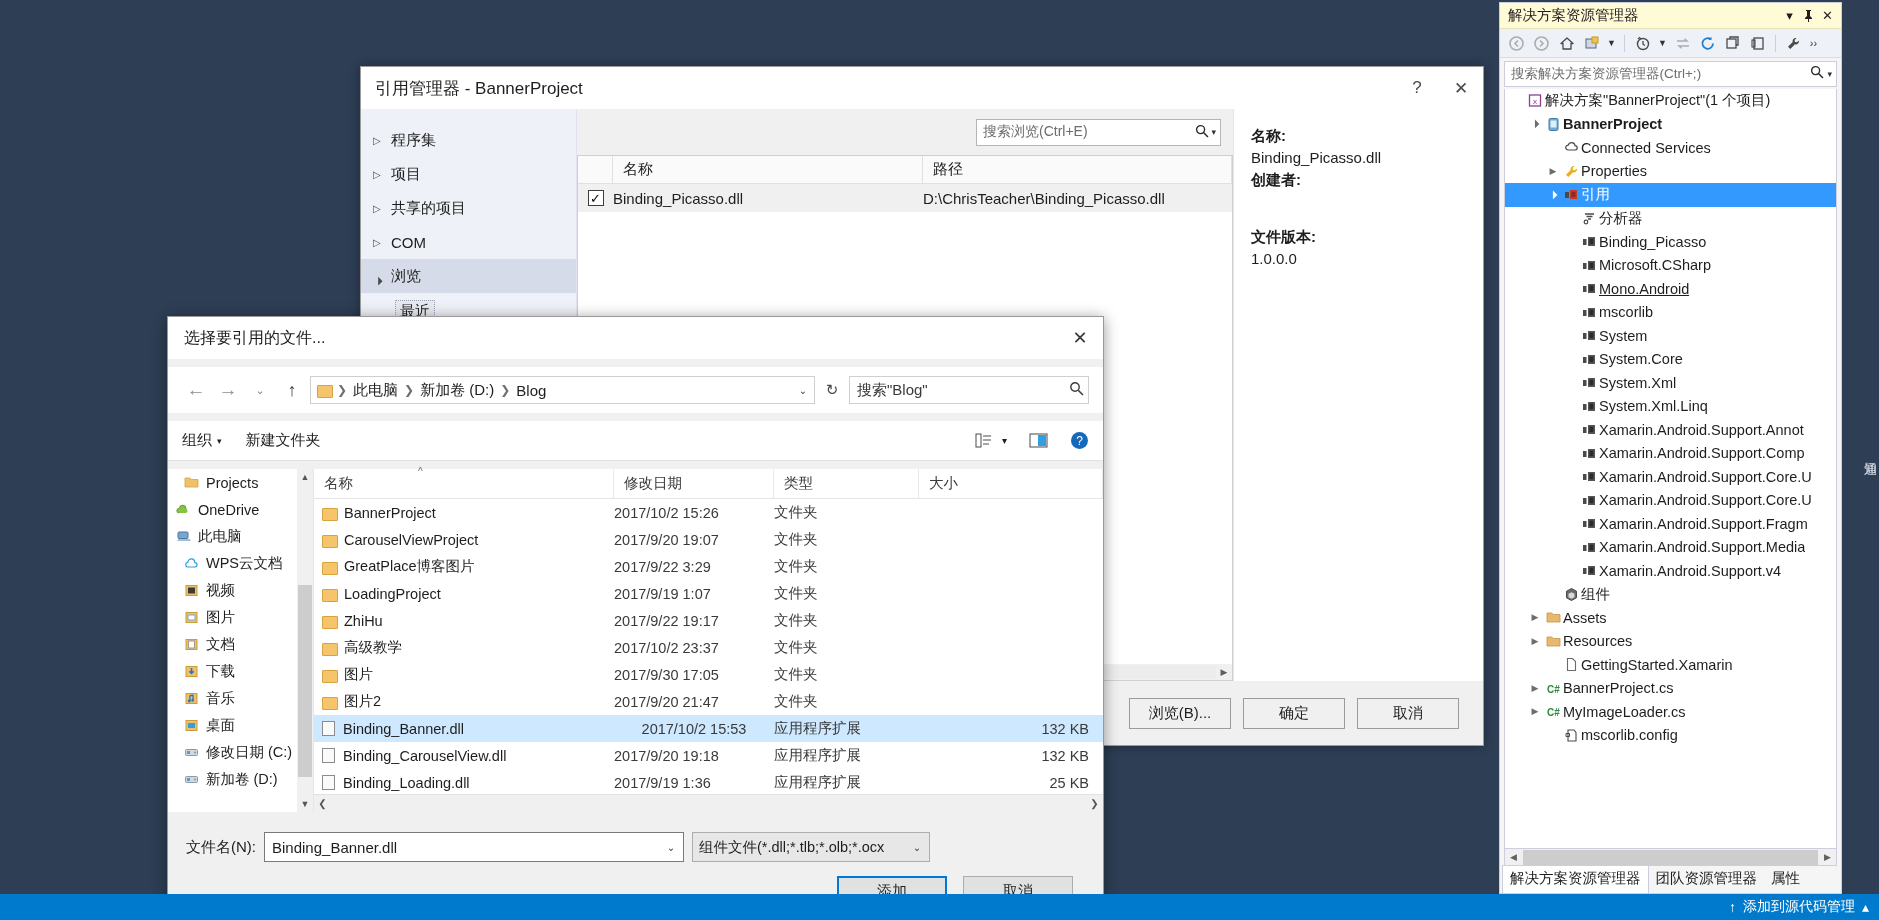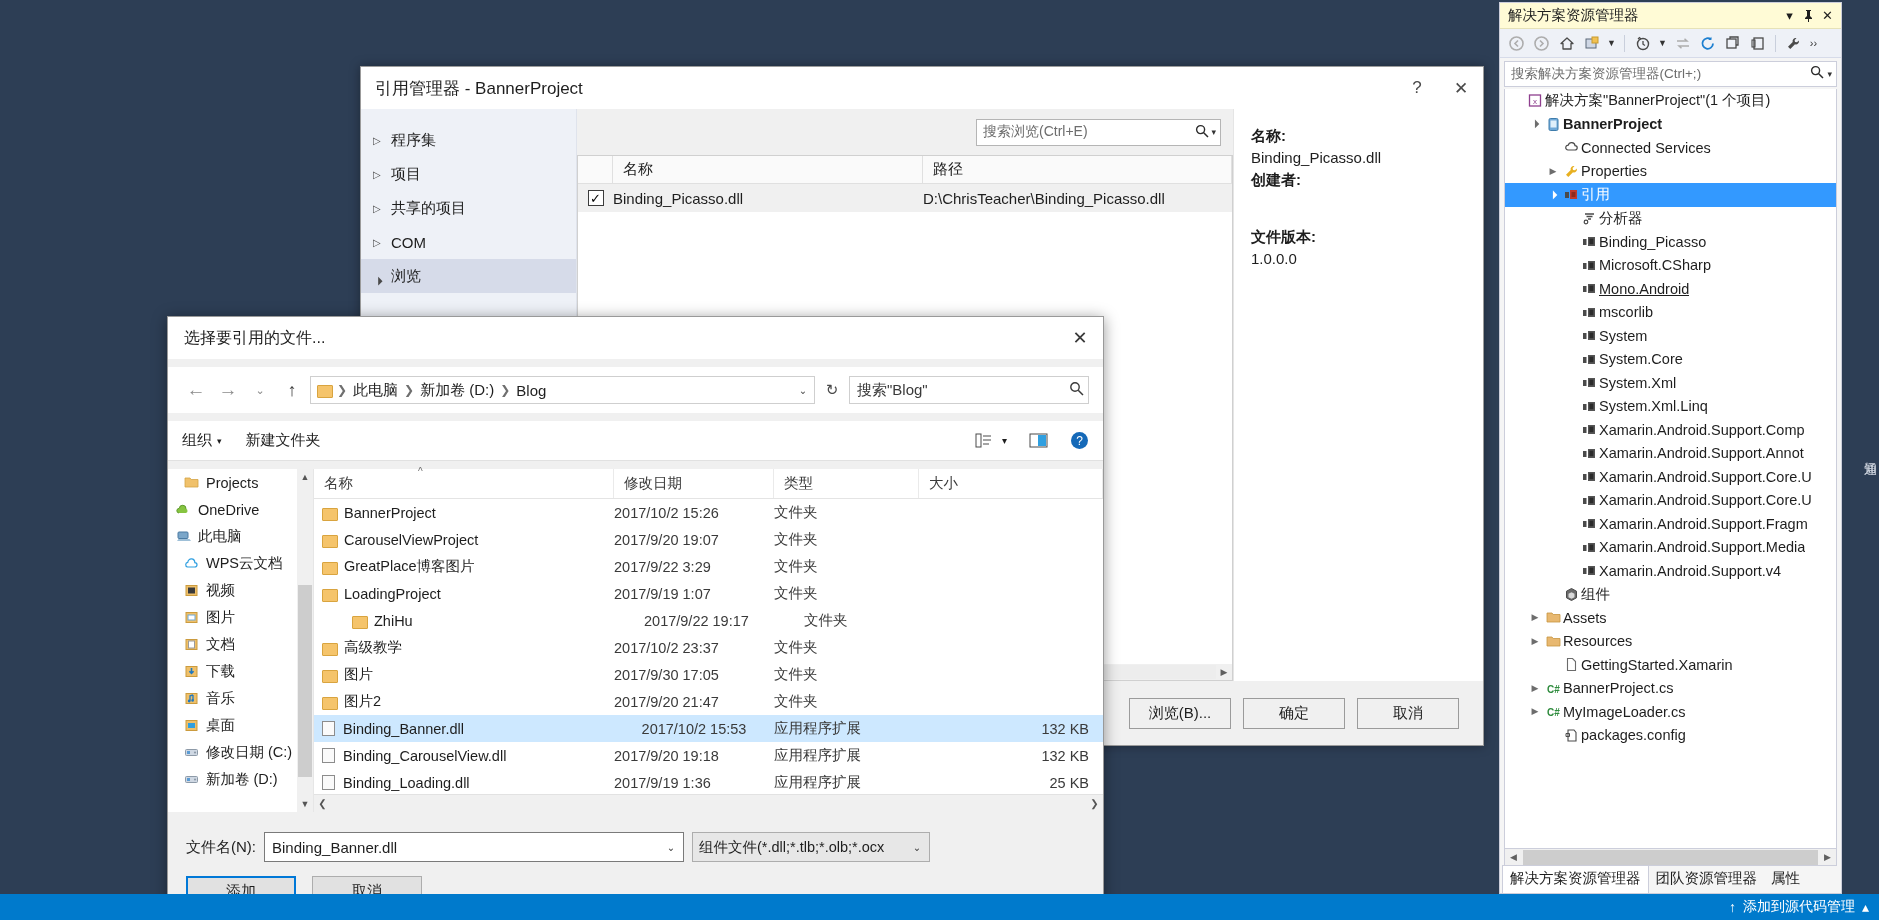--- a/index.html
+++ b/index.html
@@ -241,21 +241,21 @@
     display:flex; align-items:center; padding: 0 2px 0 7px; font-size: 15px; color:#1e1e1e;
   }
   #fd-nameinput .v { flex:1; }
   .combo-chev { width: 20px; text-align:center; font-size:10px; color:#3a3a3a; }
   #fd-filter {
     width: 238px; height: 30px; background:#e7e7e7; border:1px solid #adadad;
     display:flex; align-items:center; padding: 0 2px 0 6px; font-size: 14.5px; color:#1e1e1e;
     overflow:hidden; white-space:nowrap;
   }
   #fd-filter .v { flex:1; overflow:hidden; }
-  #fd-btnrow { display:flex; gap: 16px; margin-top: 14px; padding-right: 12px;}
+  #fd-btnrow { display:flex; justify-content:flex-end; gap: 16px; margin-top: 14px; padding-right: 12px;}
   .fd-btn {
     width: 110px; height: 30px; font-size: 15px; color:#1e1e1e;
     display:flex; align-items:center; justify-content:center;
     background:#e1e1e1; border: 1px solid #adadad;
   }
   .fd-btn.primary { background:#e1e1e1; border: 2px solid #0078d7; }
   #fd-grip { position:absolute; right: 3px; bottom: 2px; width: 12px; height: 12px; }
 
   
   .folder-ico { width: 14px; height: 12px; position: relative; flex: 0 0 14px; }
@@ -514,32 +514,32 @@
       </div>
       <div class="se-row" style="padding-left: 58px;">
         <span class="se-arrow"></span>
         <span class="se-ico">
           <svg width="15" height="15" viewBox="0 0 15 15">
             <rect x="1" y="5" width="3.5" height="6" fill="#4a4a4a"></rect>
             <rect x="6" y="3" width="7" height="9" fill="#555"></rect>
             <rect x="7.4" y="4.6" width="4" height="5.6" fill="#2b2b2b"></rect>
           </svg>
         </span>
+        <span class="se-lbl">Xamarin.Android.Support.Annot</span>
+      </div>
+      <div class="se-row" style="padding-left: 58px;">
+        <span class="se-arrow"></span>
+        <span class="se-ico">
+          <svg width="15" height="15" viewBox="0 0 15 15">
+            <rect x="1" y="5" width="3.5" height="6" fill="#4a4a4a"></rect>
+            <rect x="6" y="3" width="7" height="9" fill="#555"></rect>
+            <rect x="7.4" y="4.6" width="4" height="5.6" fill="#2b2b2b"></rect>
+          </svg>
+        </span>
         <span class="se-lbl">Xamarin.Android.Support.Comp</span>
-      </div>
-      <div class="se-row" style="padding-left: 58px;">
-        <span class="se-arrow"></span>
-        <span class="se-ico">
-          <svg width="15" height="15" viewBox="0 0 15 15">
-            <rect x="1" y="5" width="3.5" height="6" fill="#4a4a4a"></rect>
-            <rect x="6" y="3" width="7" height="9" fill="#555"></rect>
-            <rect x="7.4" y="4.6" width="4" height="5.6" fill="#2b2b2b"></rect>
-          </svg>
-        </span>
-        <span class="se-lbl">Xamarin.Android.Support.Annot</span>
       </div>
       <div class="se-row" style="padding-left: 58px;">
         <span class="se-arrow"></span>
         <span class="se-ico">
           <svg width="15" height="15" viewBox="0 0 15 15">
             <rect x="1" y="5" width="3.5" height="6" fill="#4a4a4a"></rect>
             <rect x="6" y="3" width="7" height="9" fill="#555"></rect>
             <rect x="7.4" y="4.6" width="4" height="5.6" fill="#2b2b2b"></rect>
           </svg>
         </span>
@@ -645,21 +645,21 @@
         <span class="se-lbl">MyImageLoader.cs</span>
       </div>
       <div class="se-row" style="padding-left: 40px;">
         <span class="se-arrow"></span>
         <span class="se-ico">
           <svg width="15" height="15" viewBox="0 0 15 15">
             <path d="M4 2h6l2 2.5v8.5H4z" fill="none" stroke="#4a4a4a" stroke-width="1.1"></path>
             <path d="M2 5.5h3.5v3H2z" fill="none" stroke="#4a4a4a" stroke-width="1"></path>
           </svg>
         </span>
-        <span class="se-lbl">packages.config</span>
+        <span class="se-lbl">mscorlib.config</span>
       </div>
     </div>
 
   <div id="se-hscroll">
     <span class="arr">◀</span>
     <span class="thumb"></span>
     <span class="arr">▶</span>
   </div>
 
   <div id="se-tabs">
@@ -690,20 +690,23 @@
           <span class="tri">▷</span>
           <span>共享的项目</span>
         </div>
         <div class="rm-cat">
           <span class="tri">▷</span>
           <span>COM</span>
         </div>
         <div class="rm-cat active">
           <span class="tri" style="font-size: 8px; transform: rotate(-45deg);">◢</span>
           <span>浏览</span>
+        </div>
+        <div class="rm-sub">
+          <span class="chip">最近</span>
         </div>
       </div>
 
     <div id="rm-center">
       <div id="rm-searchrow">
         <div id="rm-search">
           <span class="t">搜索浏览(Ctrl+E)</span>
           <span>
             <svg width="14" height="14" viewBox="0 0 14 14">
                 <circle cx="5.6" cy="5.6" r="4" fill="none" stroke="#2b2b2b" stroke-width="1.4"></circle>
@@ -978,21 +981,21 @@
           <div class="fd-row">
             <span class="c-name" style="width: 300px;">
               <span class="folder-ico"></span>
               <span>LoadingProject</span>
             </span>
             <span class="c-date" style="width: 160px;">2017/9/19 1:07</span>
             <span class="c-type" style="width: 145px;">文件夹</span>
             <span class="c-size" style="flex: 1 1 0%;"></span>
           </div>
           <div class="fd-row">
-            <span class="c-name" style="width: 300px; margin-left: 30px;">
+            <span class="c-name" style="width: 300px;">
               <span class="folder-ico"></span>
               <span>ZhiHu</span>
             </span>
             <span class="c-date" style="width: 160px;">2017/9/22 19:17</span>
             <span class="c-type" style="width: 145px;">文件夹</span>
             <span class="c-size" style="flex: 1 1 0%;"></span>
           </div>
           <div class="fd-row">
             <span class="c-name" style="width: 300px;">
               <span class="folder-ico"></span>

